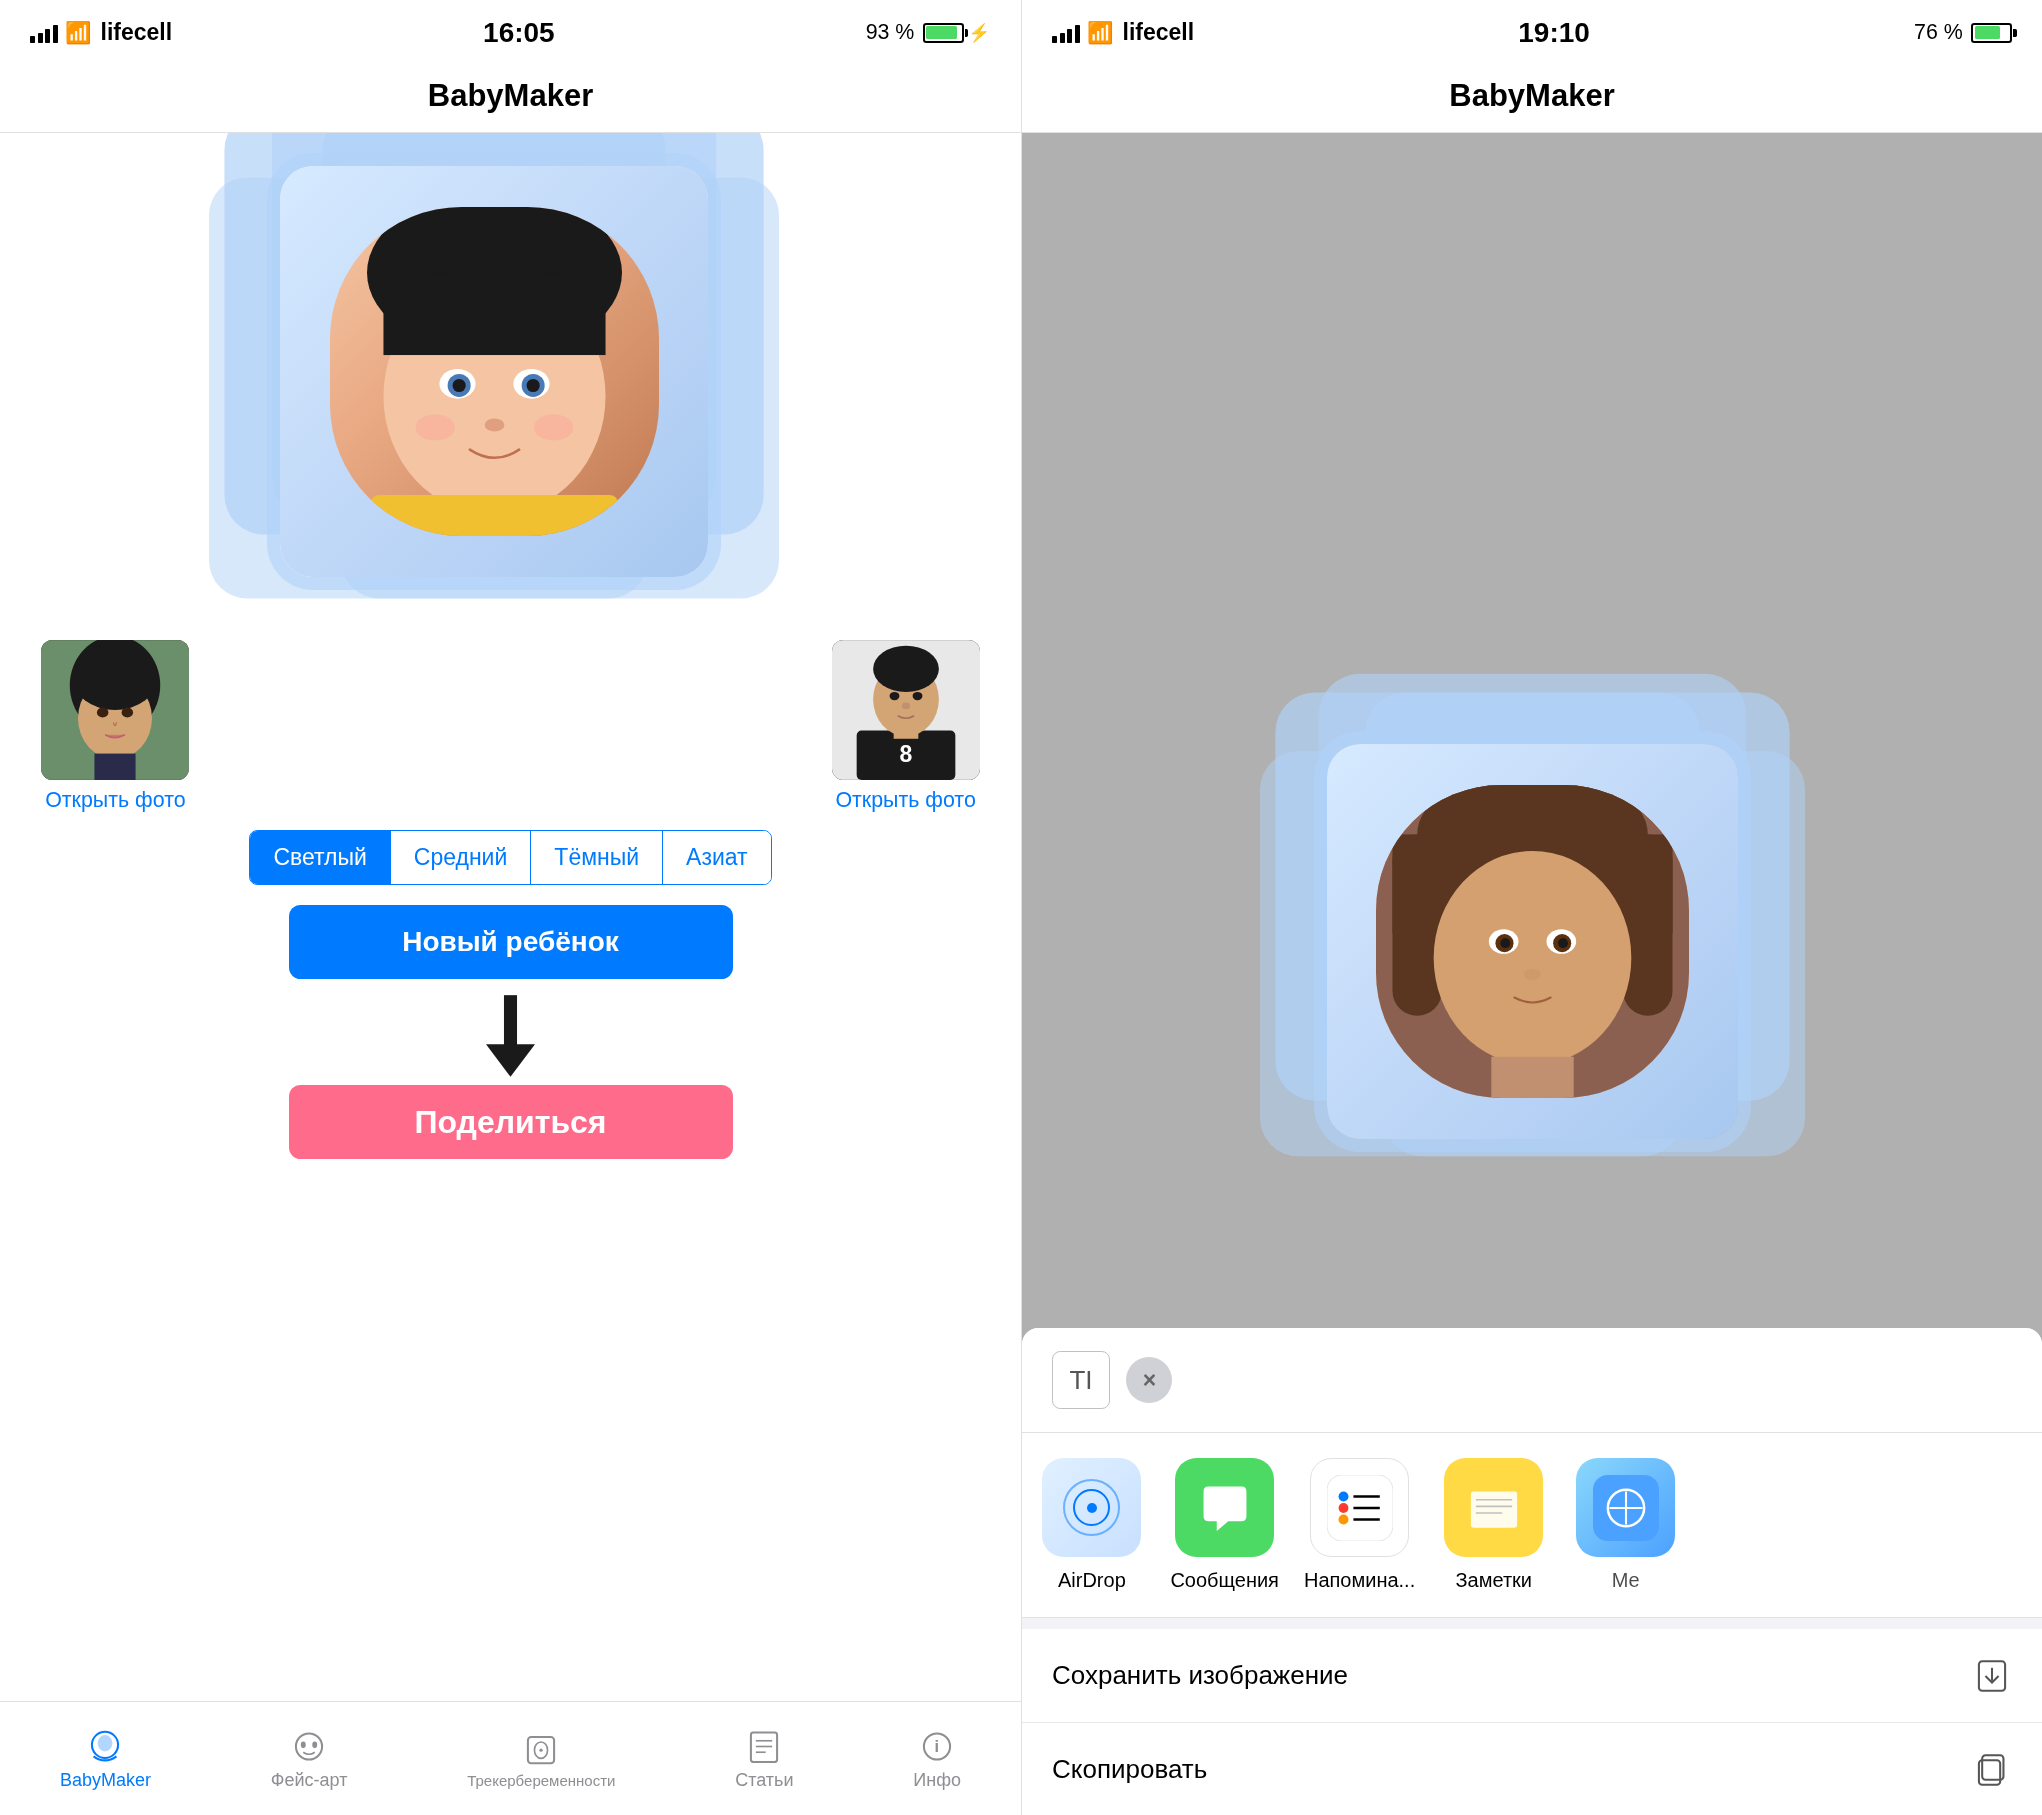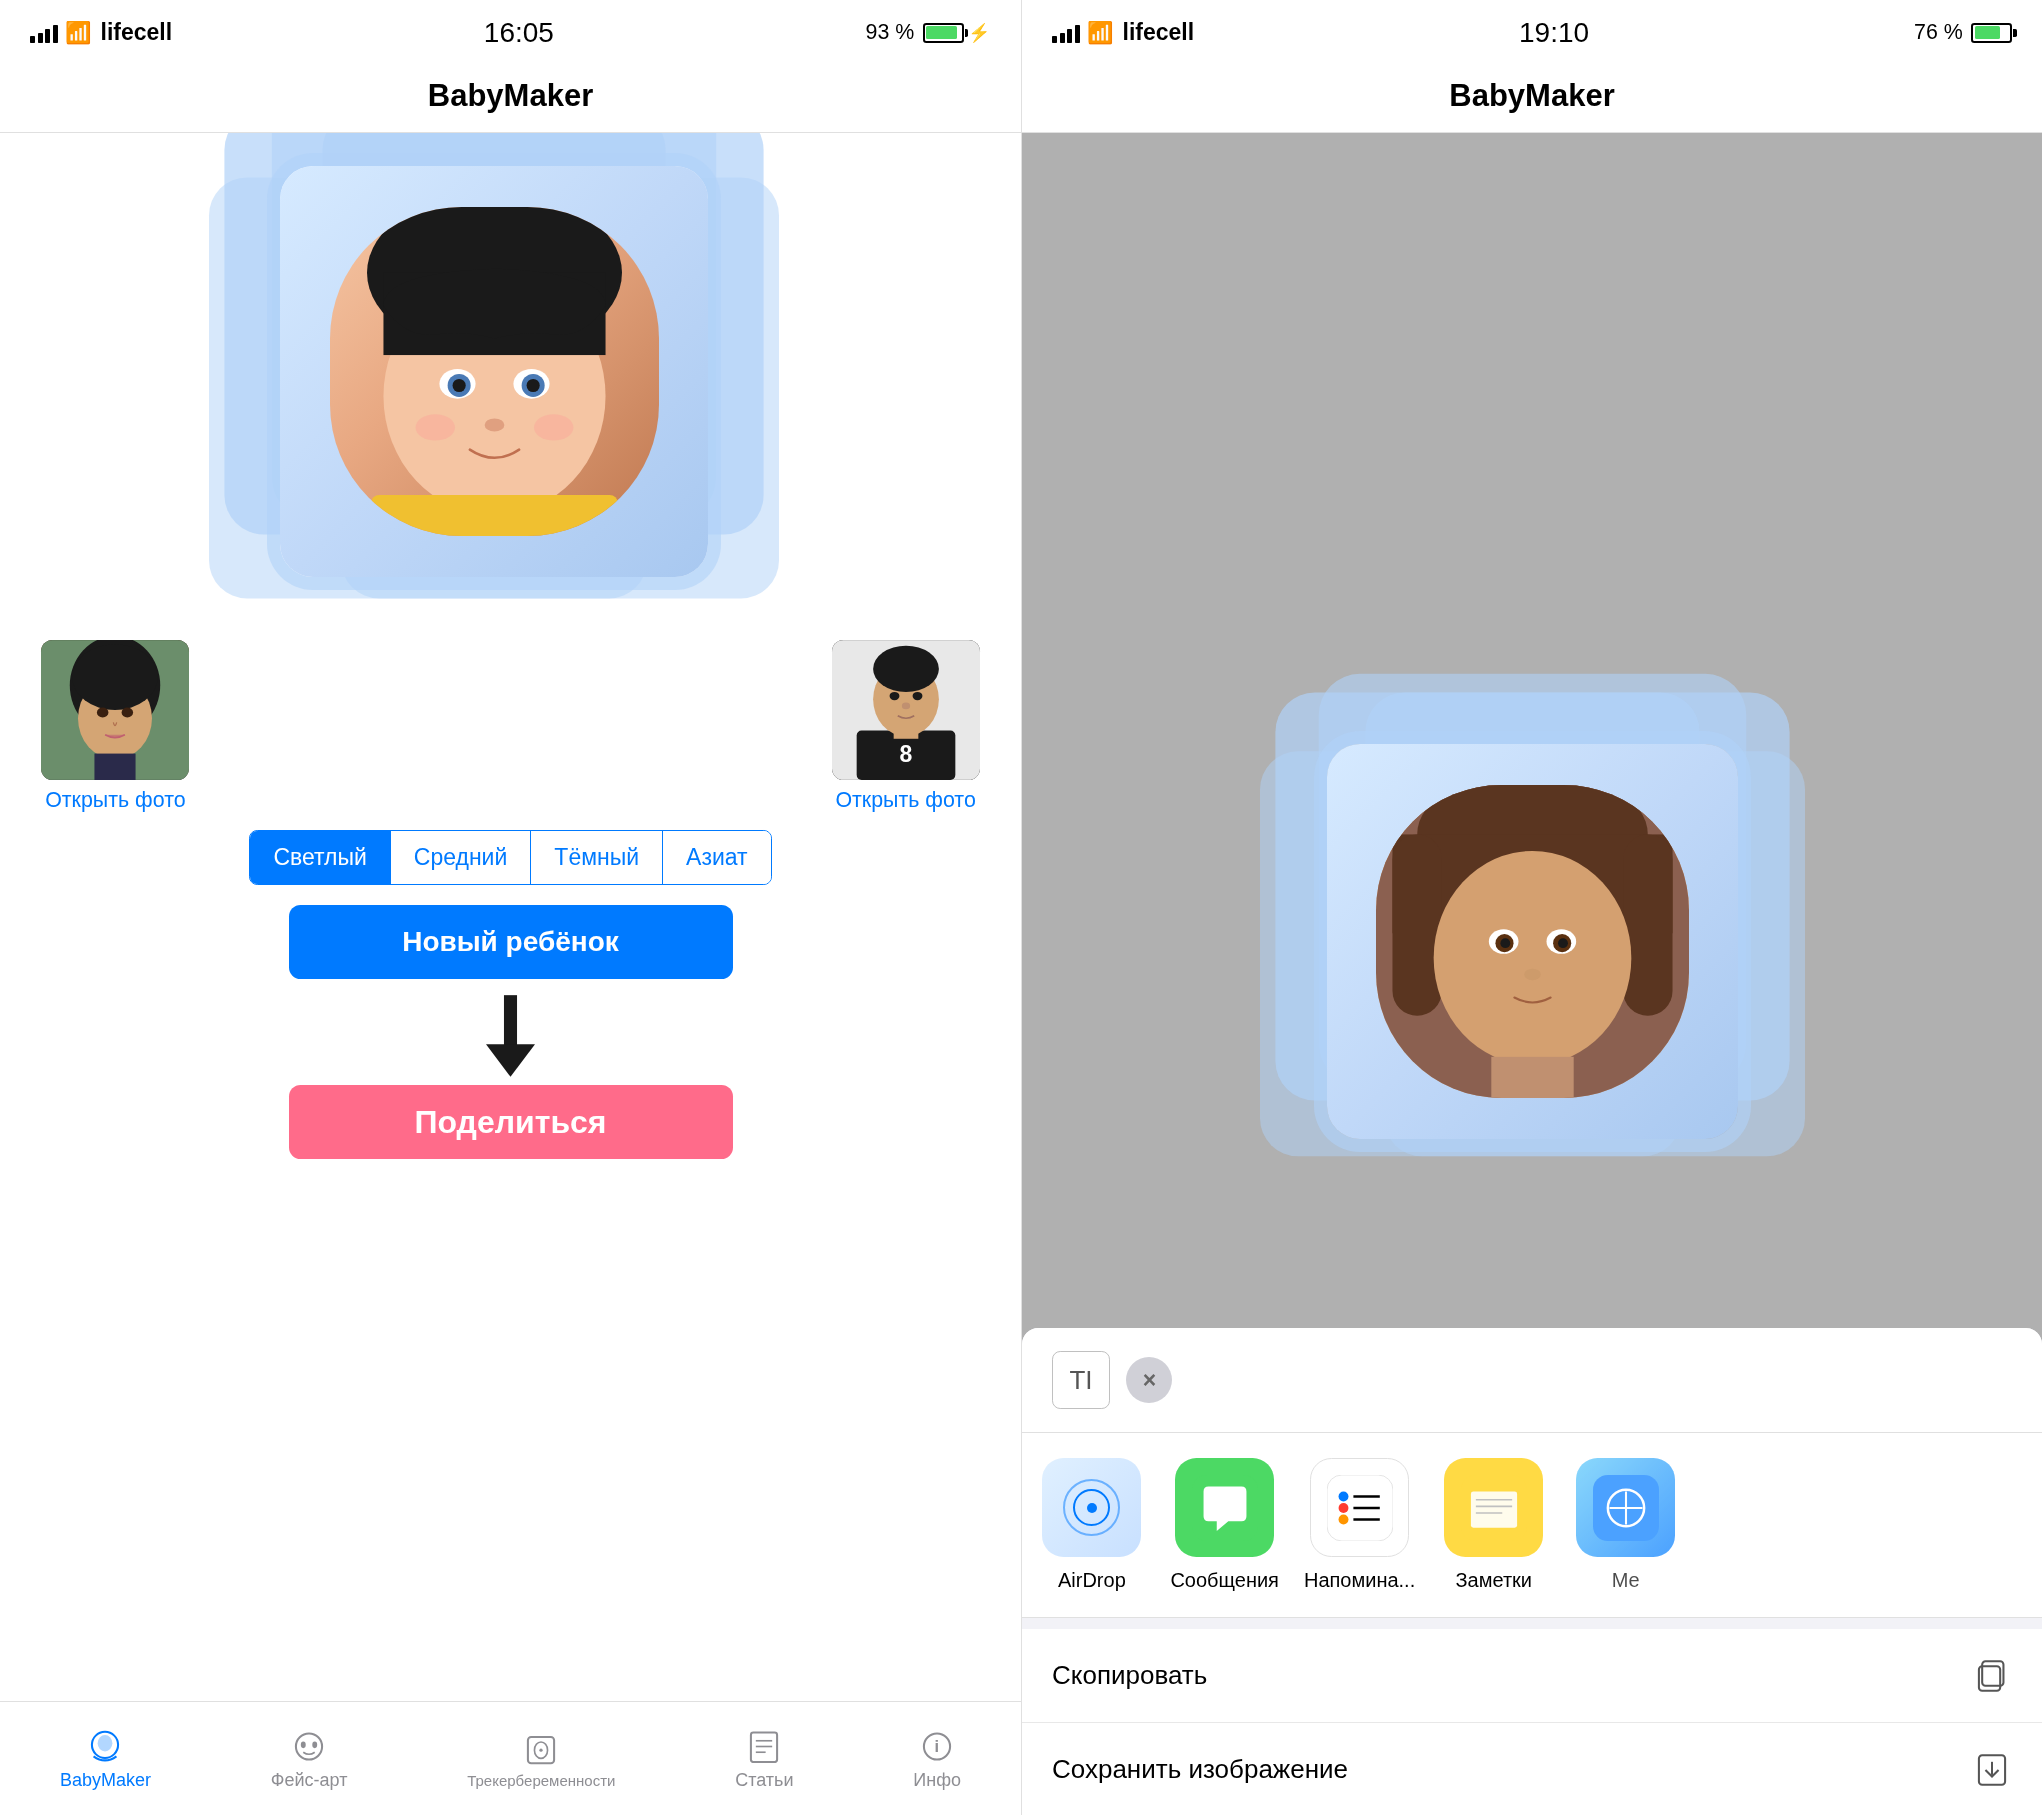--- a/index.html
+++ b/index.html
@@ -40,21 +40,21 @@
     }
     .signal-bars {
       display: flex; align-items: flex-end; gap: 2.5px; height: 20px;
     }
     .signal-bar { width: 5px; background: #000; border-radius: 0.8px; }
     .signal-bar:nth-child(1){ height:6.6px; }
     .signal-bar:nth-child(2){ height:10px; }
     .signal-bar:nth-child(3){ height:14px; }
     .signal-bar:nth-child(4){ height:18px; }
     .wifi-icon { font-size: 21.4px; }
-    .time { font-size: 28px; font-weight: 400; letter-spacing: 0; text-align: right; }
+    .time { font-size: 28px; font-weight: 700; letter-spacing: 0; text-align: right; }
     .battery-icon {
       display: flex; align-items: center; gap: 5px; font-size: 21.4px;
     }
     .battery-body {
       width: 41px; height: 20px; border: 2.1px solid #000; border-radius: 3.3px;
       position: relative; display: flex; align-items: center; padding: 1.6px;
     }
     .battery-body::after {
       content: ''; position: absolute; right: -6.6px; top: 50%;
       transform: translateY(-50%);
@@ -782,37 +782,37 @@
               <line x1="20" y1="40" x2="60" y2="40" stroke="#fff" stroke-width="2.5"></line>
             </svg>
           </div>
           <span class="share-app-label">Me</span>
         </div>
       </div>
 
       <div class="share-actions">
 
         <div class="share-action-item">
-          <span class="share-action-label">Скопировать</span>
-          <div class="share-action-icon">
-            <svg width="36" height="36" viewBox="0 0 44 44">
-              <rect x="10" y="4" width="26" height="30" rx="4" fill="none" stroke="#555" stroke-width="2.5"></rect>
-              <rect x="6" y="10" width="26" height="30" rx="4" fill="none" stroke="#555" stroke-width="2.5"></rect>
-            </svg>
-          </div>
-        </div>
-
-        <div class="share-action-item">
           <span class="share-action-label">Сохранить изображение</span>
           <div class="share-action-icon">
             <svg width="36" height="36" viewBox="0 0 44 44">
               <rect x="6" y="4" width="32" height="36" rx="4" fill="none" stroke="#555" stroke-width="2.5"></rect>
               <line x1="22" y1="12" x2="22" y2="28" stroke="#555" stroke-width="2.5"></line>
               <polyline points="14,22 22,30 30,22" stroke="#555" stroke-width="2.5" fill="none"></polyline>
             </svg>
           </div>
         </div>
 
+        <div class="share-action-item">
+          <span class="share-action-label">Скопировать</span>
+          <div class="share-action-icon">
+            <svg width="36" height="36" viewBox="0 0 44 44">
+              <rect x="10" y="4" width="26" height="30" rx="4" fill="none" stroke="#555" stroke-width="2.5"></rect>
+              <rect x="6" y="10" width="26" height="30" rx="4" fill="none" stroke="#555" stroke-width="2.5"></rect>
+            </svg>
+          </div>
+        </div>
+
       </div>
     </div>
   </div>
 </div>
 
 
 </body></html>

